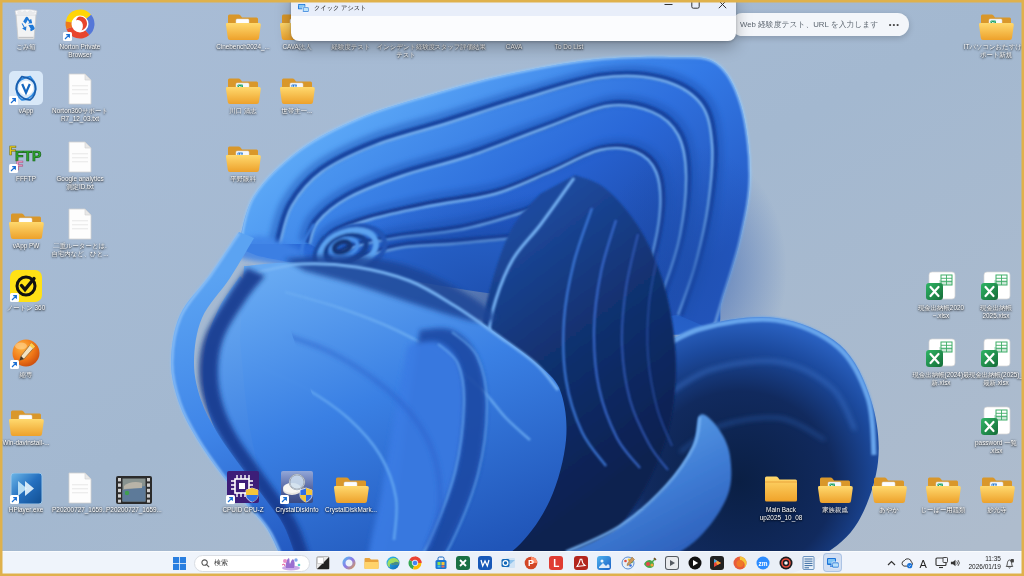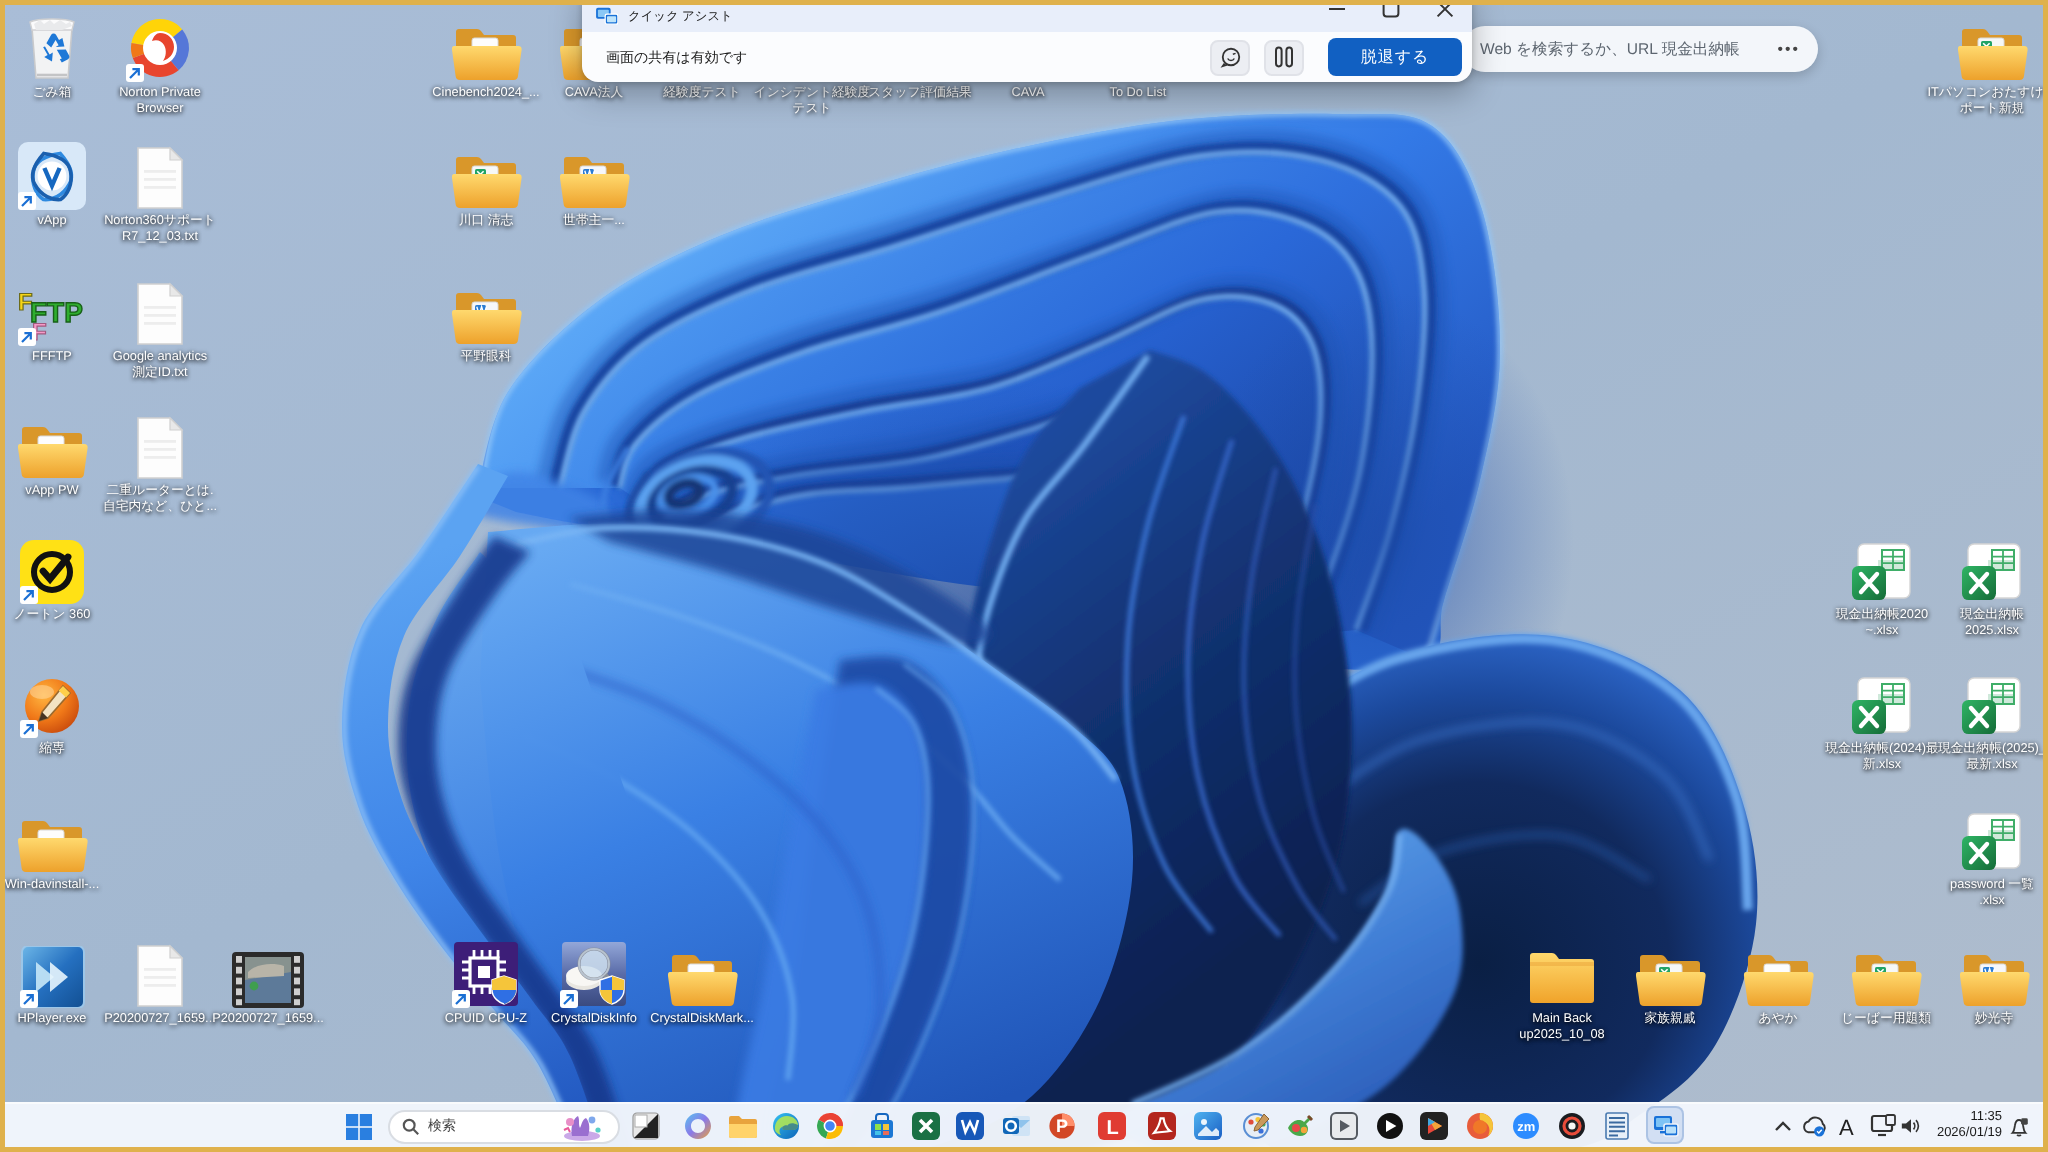--- a/index.html
+++ b/index.html
@@ -840,21 +840,21 @@
 <path d="M3 5 Q3 3.5 4.5 3.5 L13.5 3.5 Q14.7 3.5 15.5 4.5 L17 6.5 L31.5 6.5 Q33 6.5 33 8 L33 14 L3 14 Z" fill="#d9972a"></path>
 <rect x="11" y="8" width="13" height="10" rx="1.2" fill="#f6f7fa" stroke="#d8d8d8" stroke-width=".5"></rect>
           <rect x="12.5" y="9.5" width="5.5" height="5.5" rx=".8" fill="#2b7cd3"></rect>
           <path d="M13.4 10.4l1.2 4 1.2-4 1.2 4 1.2-4" stroke="#fff" stroke-width=".7" fill="none"></path>
 <path d="M2 12 L34 12 Q36 12 35.8 14 L34 27 Q33.8 29 31.8 29 L5 29 Q3 29 2.8 27 L1 14 Q0.8 12 2 12 Z" fill="url(#fgrad)"></path>
         </svg>
       </div>
       <div class="lb">妙光寺</div>
     </div>
 <div id="epill">
-      <span>Web を検索するか、URL 現金出納帳</span>
+      <span>Web 経験度テスト、URL を入力します</span>
       <span style="margin-left:auto;letter-spacing:1px;color:#444">•••</span>
     </div>
 <div id="qa">
 <div class="tb">
 <svg width="11" height="10" viewBox="0 0 12 11">
           <rect x="0" y="1" width="8" height="6" rx="1" fill="#1a72d8"></rect>
           <rect x="1" y="2" width="6" height="4" rx=".5" fill="#8ac8f5"></rect>
           <rect x="5" y="4.5" width="7" height="5.5" rx="1" fill="#1a72d8" stroke="#fff" stroke-width=".7"></rect>
           <rect x="6" y="5.6" width="5" height="3.3" rx=".5" fill="#bfe4fa"></rect>
         </svg>
@@ -864,37 +864,20 @@
             <path d="M0.5 4.5 H8.5" stroke="#333" stroke-width="1"></path>
           </svg>
 <svg width="9" height="9" viewBox="0 0 9 9">
             <rect x="0.8" y="0.8" width="7.4" height="7.4" rx="1.5" fill="none" stroke="#333" stroke-width="1"></rect>
           </svg>
 <svg width="9" height="9" viewBox="0 0 9 9">
             <path d="M0.8 0.8 L8.2 8.2 M8.2 0.8 L0.8 8.2" stroke="#333" stroke-width="1"></path>
           </svg>
 </div>
 </div>
-<div class="body">
-<span class="msg">画面の共有は有効です</span>
-<div class="sqbtn">
-          <svg width="11" height="11" viewBox="0 0 12 12">
-            <circle cx="6" cy="6" r="4.5" fill="none" stroke="#333" stroke-width="1"></circle>
-            <path d="M2.5 9.5 L1.5 11 L4 10.2" fill="none" stroke="#333" stroke-width="1"></path>
-            <path d="M4.2 6.8 A2 2 0 0 0 7.8 6.8 M7 4.5 l1.5 -0.5" stroke="#333" stroke-width=".8" fill="none"></path>
-          </svg>
-        </div>
-<div class="sqbtn">
-          <svg width="10" height="11" viewBox="0 0 10 11">
-            <rect x="1" y="0.8" width="2.8" height="9.4" rx="1.4" fill="none" stroke="#333" stroke-width="1"></rect>
-            <rect x="6.2" y="0.8" width="2.8" height="9.4" rx="1.4" fill="none" stroke="#333" stroke-width="1"></rect>
-          </svg>
-        </div>
-<div class="blue">脱退する</div>
-</div>
 </div>
 <div id="tb">
       <div class="tbi" style="left:171px">
         <svg width="13" height="13" viewBox="0 0 13 13">
           <g fill="#2a7fe0">
             <rect x="0" y="0" width="6.1" height="6.1"></rect>
             <rect x="6.9" y="0" width="6.1" height="6.1"></rect>
             <rect x="0" y="6.9" width="6.1" height="6.1"></rect>
             <rect x="6.9" y="6.9" width="6.1" height="6.1"></rect>
           </g>

